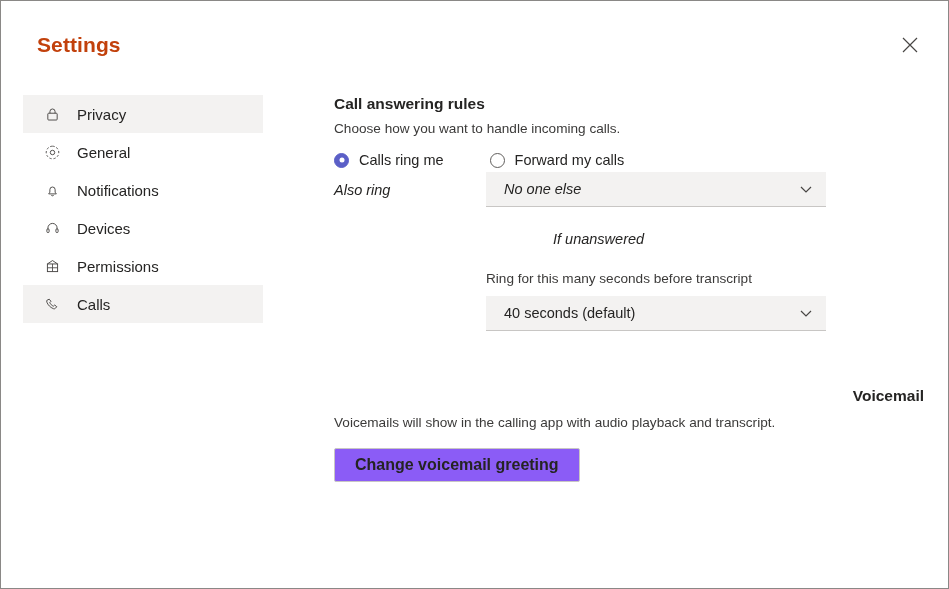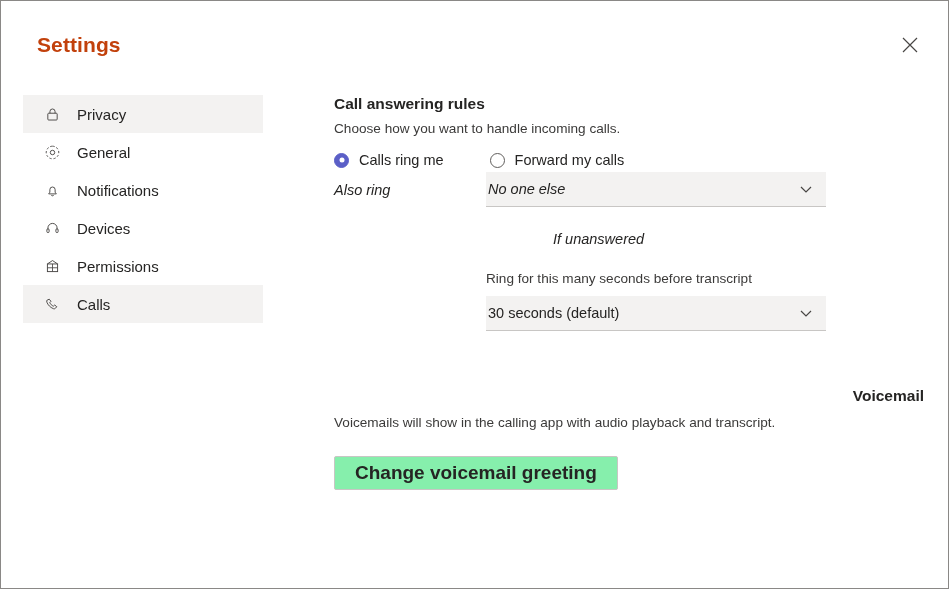--- a/index.html
+++ b/index.html
@@ -163,21 +163,21 @@
   .dropdown {
     width: 340px;
     height: 35px;
     background: #f3f2f1;
     border: none;
     border-bottom: 1px solid #c8c6c4;
     box-sizing: border-box;
     display: flex;
     align-items: center;
     justify-content: space-between;
-    padding: 0 12px 0 2px;
+    padding: 0 12px 0 18px;
     cursor: pointer;
     font-size: 14.5px;
     color: #252423;
   }
   .chev {
     color: #484644;
     display: flex;
     align-items: center;
   }
   .sub-field {
@@ -194,28 +194,27 @@
   }
   .voicemail .section-title { margin-bottom: 10px; text-align: right; }
   .voicemail .section-desc { margin-bottom: 18px; }
   .action-btn {
     display: inline-flex;
     align-items: center;
     justify-content: center;
     height: 34px;
     padding: 0 20px;
     border: 1px solid #c8c6c4;
-    background: #86efac;
+    background: #8b5cf6;
     font-family: "Liberation Sans", sans-serif;
-    font-size: 19px;
+    font-size: 16px;
     font-weight: 600;
     color: #252423;
     cursor: pointer;
     border-radius: 2px;
-    margin-top: 8px;
   }
 </style>
 </head>
 <body>
 
 <div class="window">
 
   <div class="titlebar">
     <div class="title">Settings</div>
     <button class="close-btn">
@@ -323,21 +322,21 @@
         </div>
       </div>
 
       <div class="field-row" style="margin-top:24px;flex-direction:column;">
         <div class="field-label">If unanswered</div>
       </div>
 
       <div class="sub-field">
         <div class="sub-label">Ring for this many seconds before transcript</div>
         <div class="dropdown">
-          <span>30 seconds (default)</span>
+          <span>40 seconds (default)</span>
           <span class="chev">
             <svg width="16" height="16" viewBox="0 0 16 16" aria-hidden="true">
               <path d="M3 6 L8 11 L13 6" fill="none" stroke="#484644" stroke-width="1.2"></path>
             </svg>
           </span>
         </div>
       </div>
 
       <div class="voicemail">
         <div class="section-title">Voicemail</div>

